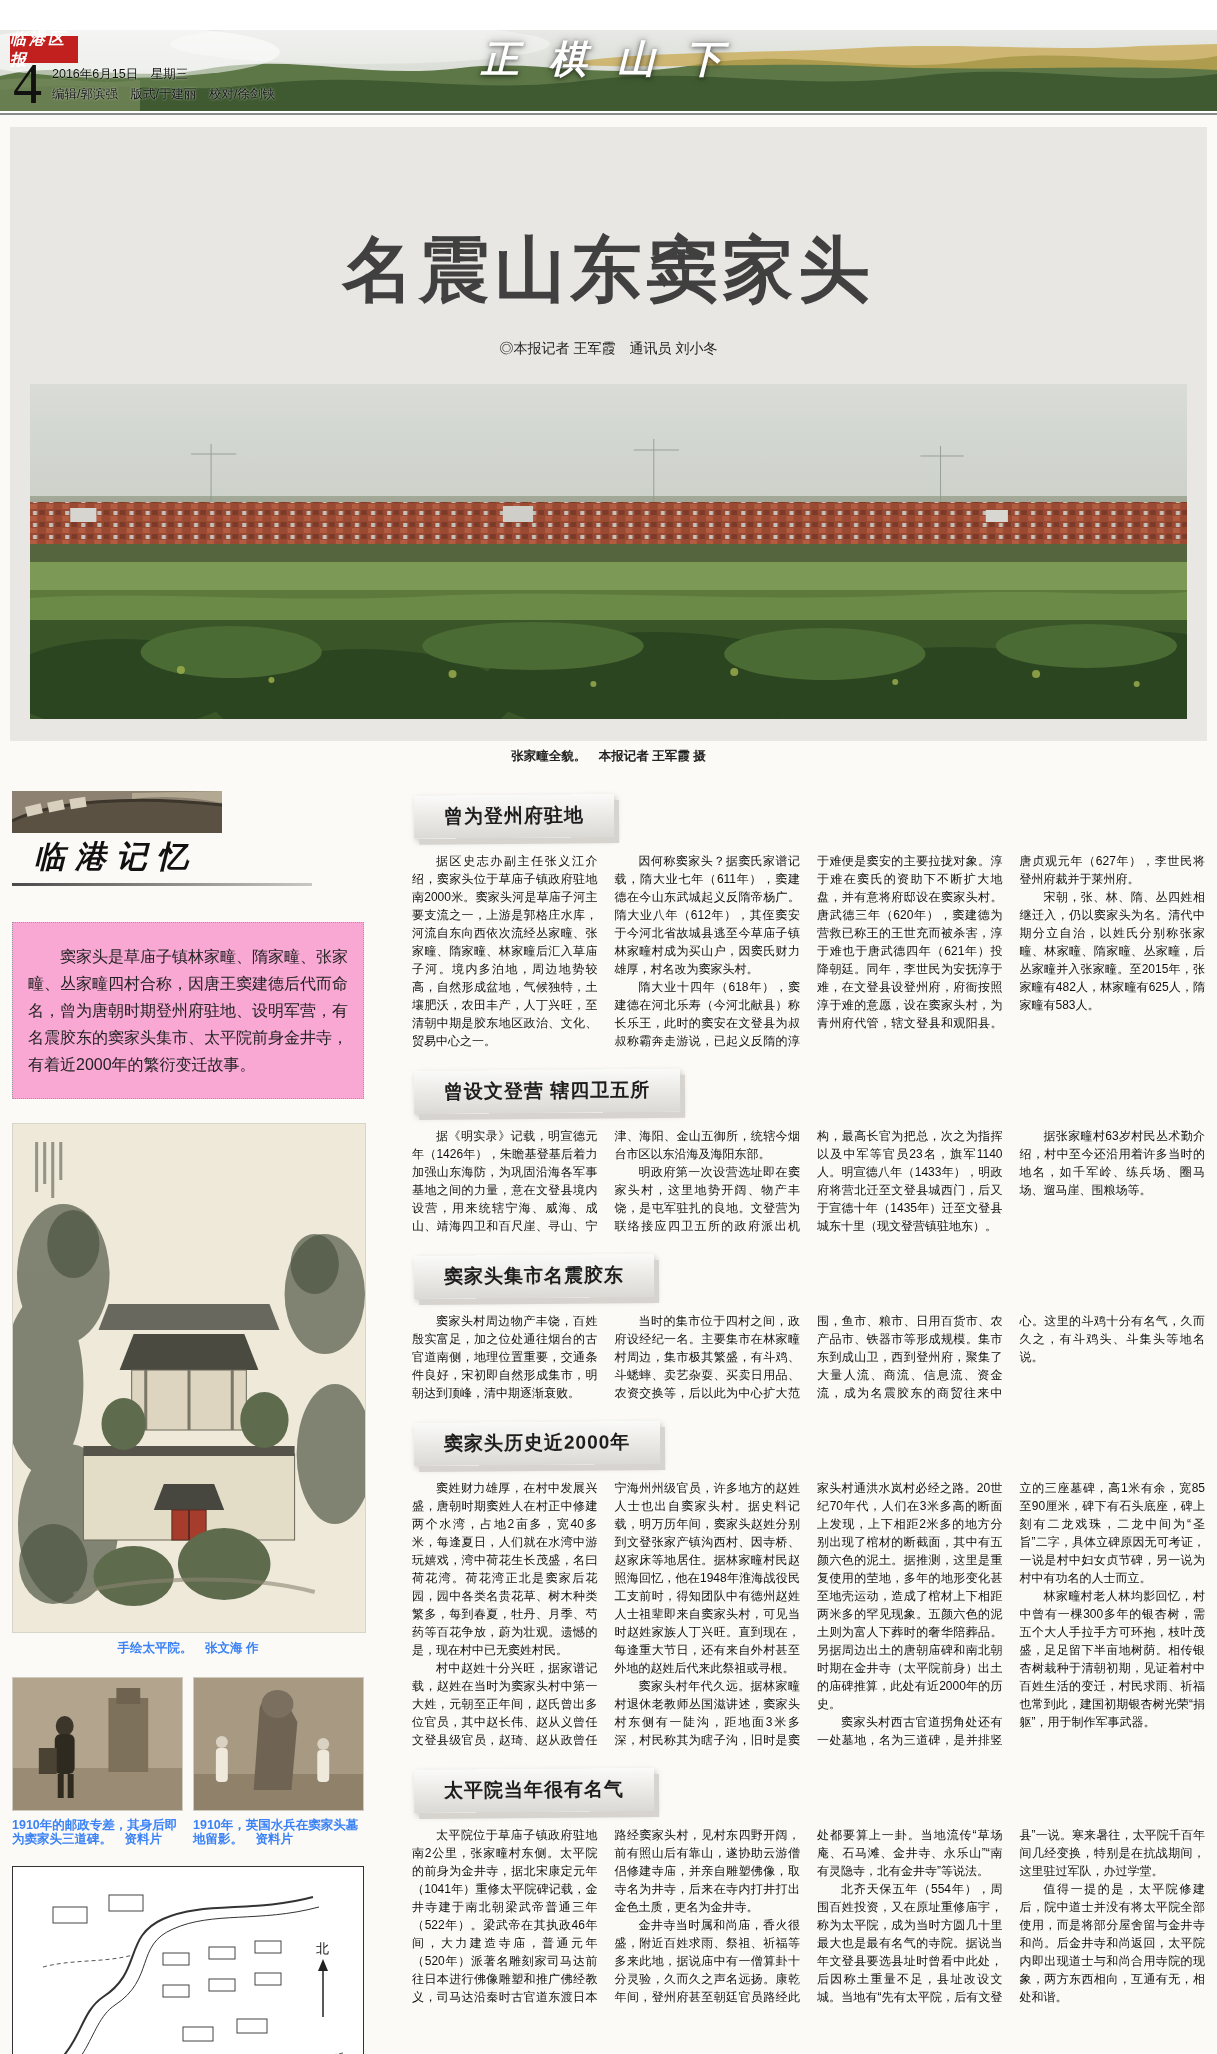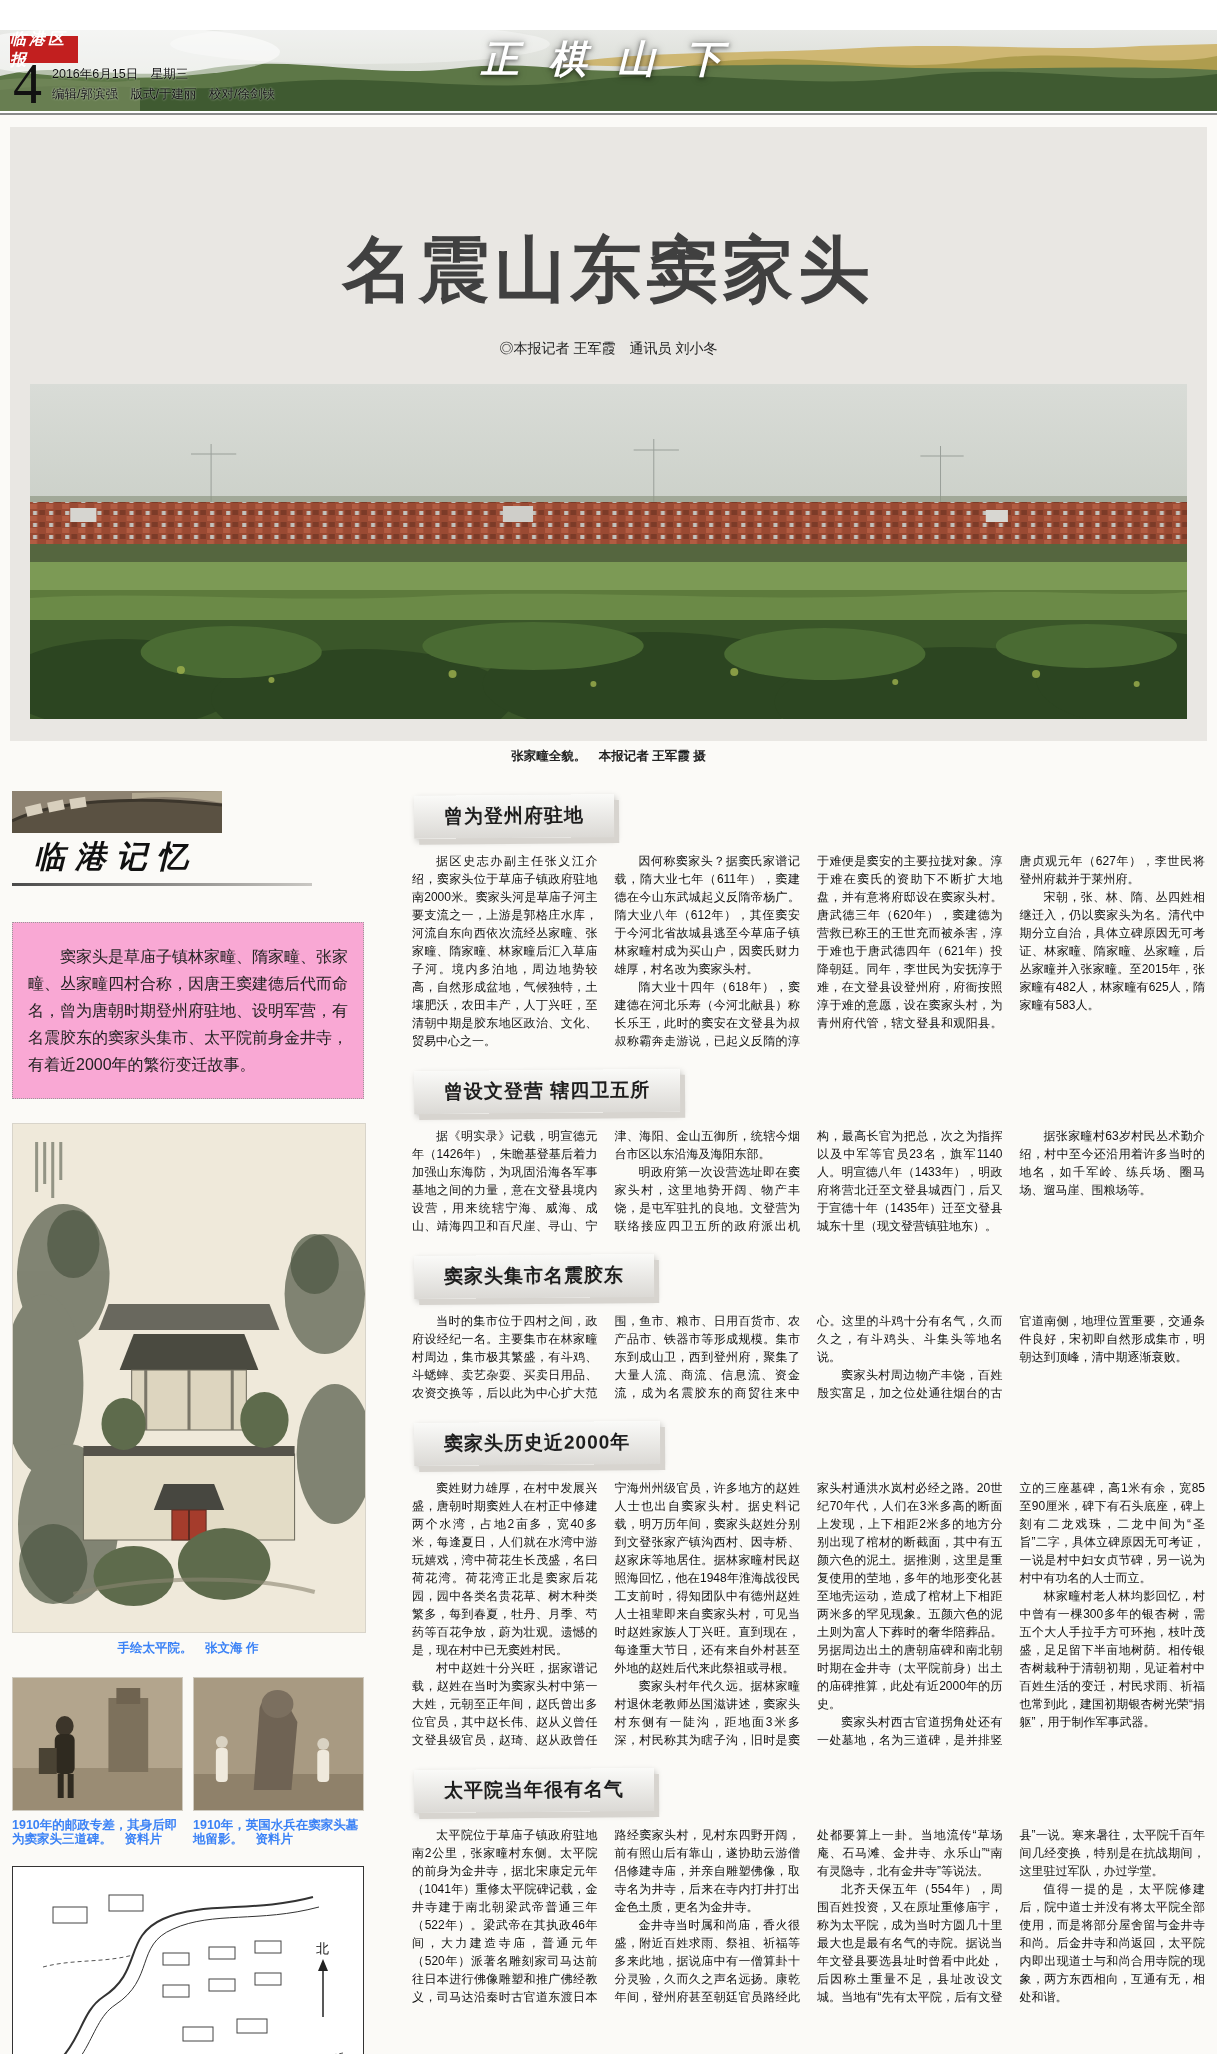--- a/index.html
+++ b/index.html
@@ -294,42 +294,42 @@
 
     <div class="right-col" id="sections-host">
   <section class="sec">
     <div class="sec-head">
       <span class="sec-title">曾为登州府驻地</span>
     </div>
     <div class="sec-body">
             <p>据区史志办副主任张义江介绍，窦家头位于草庙子镇政府驻地南2000米。窦家头河是草庙子河主要支流之一，上游是郭格庄水库，河流自东向西依次流经丛家疃、张家疃、隋家疃、林家疃后汇入草庙子河。境内多泊地，周边地势较高，自然形成盆地，气候独特，土壤肥沃，农田丰产，人丁兴旺，至清朝中期是胶东地区政治、文化、贸易中心之一。</p>
             <p>因何称窦家头？据窦氏家谱记载，隋大业七年（611年），窦建德在今山东武城起义反隋帝杨广。隋大业八年（612年），其侄窦安于今河北省故城县逃至今草庙子镇林家疃村成为买山户，因窦氏财力雄厚，村名改为窦家头村。</p>
             <p>隋大业十四年（618年），窦建德在河北乐寿（今河北献县）称长乐王，此时的窦安在文登县为叔叔称霸奔走游说，已起义反隋的淳于难便是窦安的主要拉拢对象。淳于难在窦氏的资助下不断扩大地盘，并有意将府邸设在窦家头村。唐武德三年（620年），窦建德为营救已称王的王世充而被杀害，淳于难也于唐武德四年（621年）投降朝廷。同年，李世民为安抚淳于难，在文登县设登州府，府衙按照淳于难的意愿，设在窦家头村，为青州府代管，辖文登县和观阳县。唐贞观元年（627年），李世民将登州府裁并于莱州府。</p>
-            <p>宋朝，张、林、隋、丛四姓相继迁入，仍以窦家头为名。清代中期分立自治，具体立碑原因无可考证、林家疃、隋家疃、丛家疃，后丛家疃并入张家疃。至2015年，张家疃有482人，林家疃有625人，隋家疃有583人。</p>
+            <p>宋朝，张、林、隋、丛四姓相继迁入，仍以窦家头为名。清代中期分立自治，以姓氏分别称张家疃、林家疃、隋家疃、丛家疃，后丛家疃并入张家疃。至2015年，张家疃有482人，林家疃有625人，隋家疃有583人。</p>
           </div>
   </section>
 
   <section class="sec">
     <div class="sec-head">
       <span class="sec-title">曾设文登营 辖四卫五所</span>
     </div>
     <div class="sec-body">
             <p>据《明实录》记载，明宣德元年（1426年），朱瞻基登基后着力加强山东海防，为巩固沿海各军事基地之间的力量，意在文登县境内设营，用来统辖宁海、威海、成山、靖海四卫和百尺崖、寻山、宁津、海阳、金山五御所，统辖今烟台市区以东沿海及海阳东部。</p>
             <p>明政府第一次设营选址即在窦家头村，这里地势开阔、物产丰饶，是屯军驻扎的良地。文登营为联络接应四卫五所的政府派出机构，最高长官为把总，次之为指挥以及中军等官员23名，旗军1140人。明宣德八年（1433年），明政府将营北迁至文登县城西门，后又于宣德十年（1435年）迁至文登县城东十里（现文登营镇驻地东）。</p>
             <p>据张家疃村63岁村民丛术勤介绍，村中至今还沿用着许多当时的地名，如千军岭、练兵场、圈马场、遛马崖、围粮场等。</p>
           </div>
   </section>
 
   <section class="sec">
     <div class="sec-head">
       <span class="sec-title">窦家头集市名震胶东</span>
     </div>
     <div class="sec-body">
+            <p>窦家头村周边物产丰饶，百姓殷实富足，加之位处通往烟台的古官道南侧，地理位置重要，交通条件良好，宋初即自然形成集市，明朝达到顶峰，清中期逐渐衰败。</p>
             <p>当时的集市位于四村之间，政府设经纪一名。主要集市在林家疃村周边，集市极其繁盛，有斗鸡、斗蟋蟀、卖艺杂耍、买卖日用品、农资交换等，后以此为中心扩大范围，鱼市、粮市、日用百货市、农产品市、铁器市等形成规模。集市东到成山卫，西到登州府，聚集了大量人流、商流、信息流、资金流，成为名震胶东的商贸往来中心。这里的斗鸡十分有名气，久而久之，有斗鸡头、斗集头等地名说。</p>
-            <p>窦家头村周边物产丰饶，百姓殷实富足，加之位处通往烟台的古官道南侧，地理位置重要，交通条件良好，宋初即自然形成集市，明朝达到顶峰，清中期逐渐衰败。</p>
           </div>
   </section>
 
   <section class="sec">
     <div class="sec-head">
       <span class="sec-title">窦家头历史近2000年</span>
     </div>
     <div class="sec-body">
             <p>窦姓财力雄厚，在村中发展兴盛，唐朝时期窦姓人在村正中修建两个水湾，占地2亩多，宽40多米，每逢夏日，人们就在水湾中游玩嬉戏，湾中荷花生长茂盛，名曰荷花湾。荷花湾正北是窦家后花园，园中各类名贵花草、树木种类繁多，每到春夏，牡丹、月季、芍药等百花争放，蔚为壮观。遗憾的是，现在村中已无窦姓村民。</p>
             <p>村中赵姓十分兴旺，据家谱记载，赵姓在当时为窦家头村中第一大姓，元朝至正年间，赵氏曾出多位官员，其中赵长伟、赵从义曾任文登县级官员，赵琦、赵从政曾任宁海州州级官员，许多地方的赵姓人士也出自窦家头村。据史料记载，明万历年间，窦家头赵姓分别到文登张家产镇沟西村、因寺桥、赵家床等地居住。据林家疃村民赵照海回忆，他在1948年淮海战役民工支前时，得知团队中有德州赵姓人士祖辈即来自窦家头村，可见当时赵姓家族人丁兴旺。直到现在，每逢重大节日，还有来自外村甚至外地的赵姓后代来此祭祖或寻根。</p>

